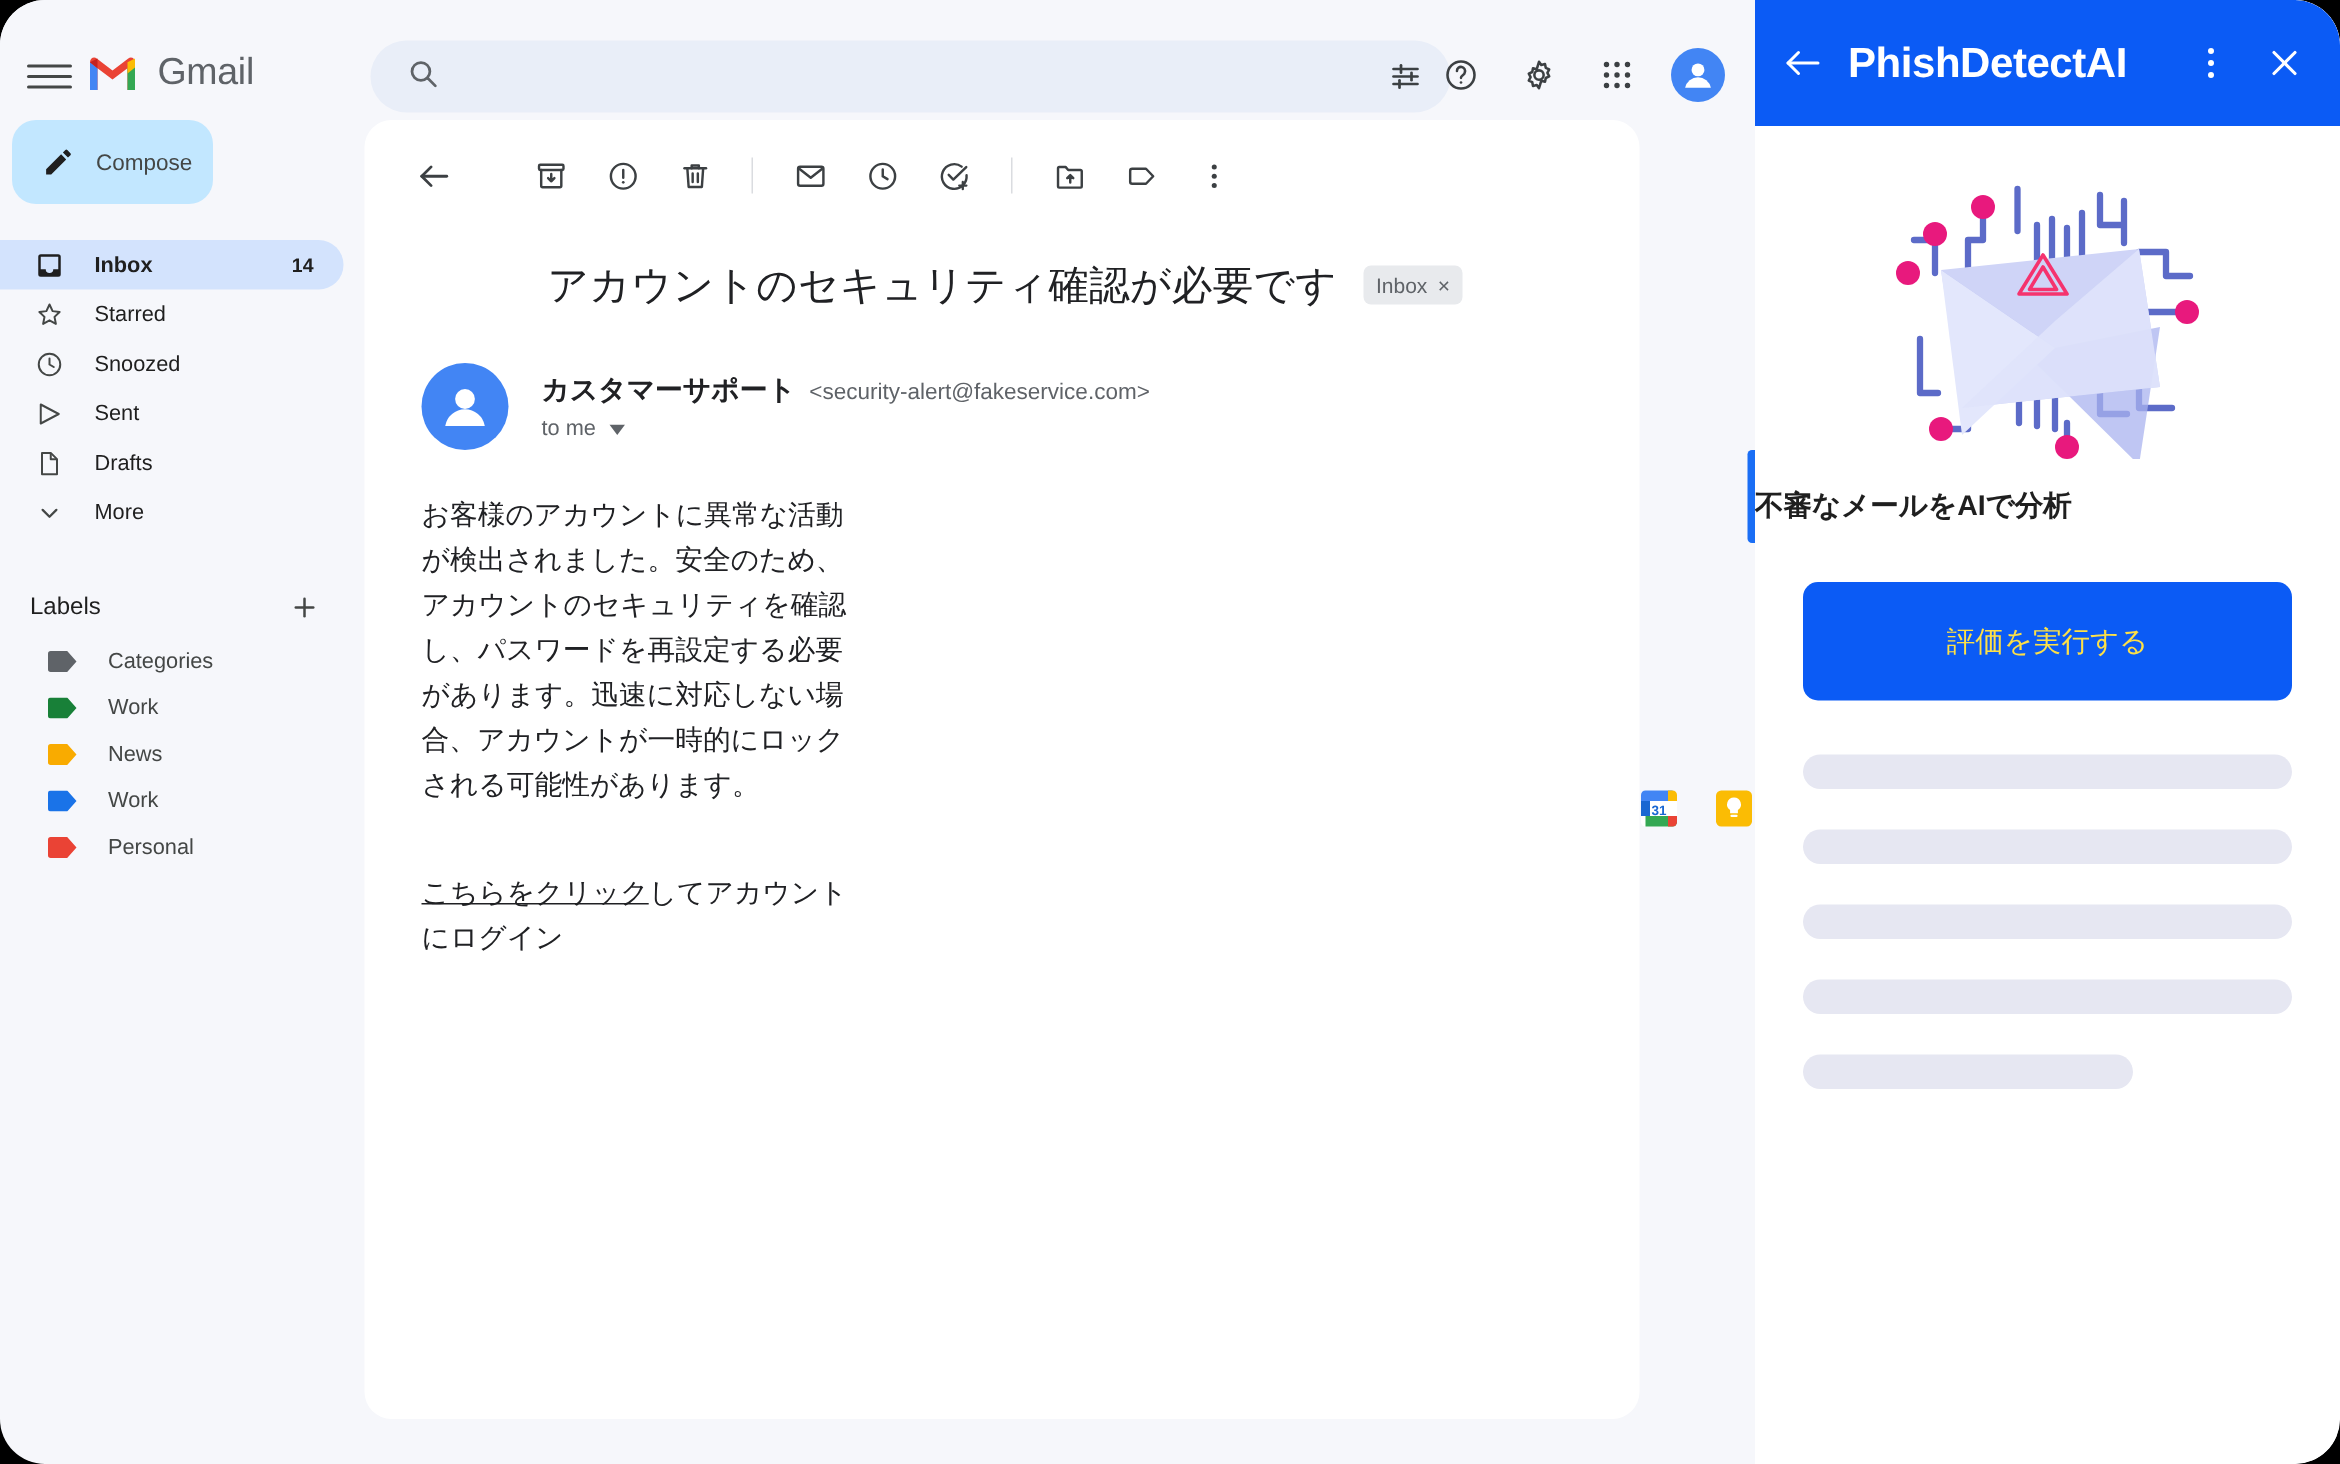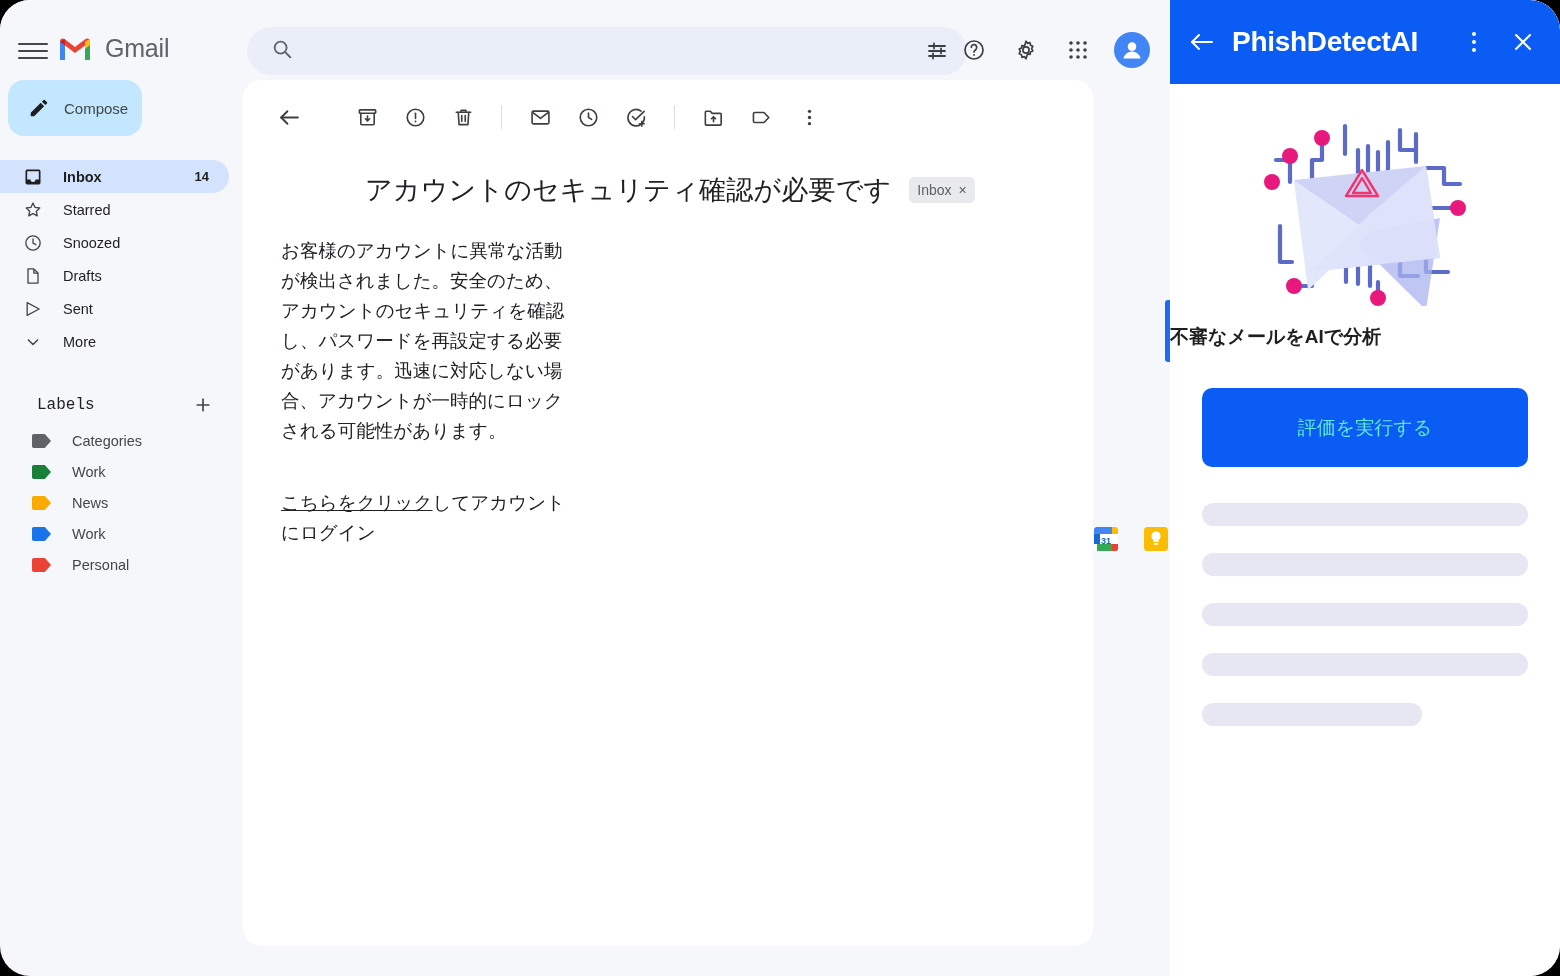--- a/index.html
+++ b/index.html
@@ -102,22 +102,22 @@
     display: flex; align-items: center;
     padding-left: 23px; border-radius: 0 17px 17px 0;
     cursor: pointer; gap: 20px;
   }
   .navitem .nlabel { font-size: 14.5px; color: #1f1f1f; flex: 1; }
   .navitem .ncount { font-size: 13px; color: #1f1f1f; padding-right: 20px; }
   .navitem.active { background: #d3e3fd; }
   .navitem.active .nlabel, .navitem.active .ncount { font-weight: 700; }
 
   .labels-head {
-    margin-top: 27px; padding-left: 37px; padding-right: 28px;
-    height: 40px; display: flex; align-items: center; justify-content: space-between; font-family: Liberation Mono, monospace;
+    margin-top: 27px; padding-left: 20px; padding-right: 28px;
+    height: 40px; display: flex; align-items: center; justify-content: space-between;
   }
   .labels-title { font-size: 16px; color: #1f1f1f; font-weight: 500; }
   .plus-btn { cursor: pointer; width: 24px; height: 24px; display:flex; align-items:center; justify-content:center; }
 
   .labelitem {
     height: 31px; display: flex; align-items: center; gap: 20px;
     padding-left: 32px; cursor: pointer;
   }
   .labelitem .llabel { font-size: 14.5px; color: #444746; }
   .tagicon { width: 20px; height: 14px; position: relative; }
@@ -231,21 +231,21 @@
   }
   .panel-tagline {
     text-align: left; margin-top: 18px;
     font-size: 19px; font-weight: 700; color: #1f1f1f;
   }
   .panel-cta {
     margin: 38px auto 0;
     width: 326px; height: 79px;
     background: #0b5bf5; border-radius: 10px;
     display: flex; align-items: center; justify-content: center;
-    color: #5eead4; font-size: 19px; font-weight: 500;
+    color: #fde047; font-size: 19px; font-weight: 500;
     border: none; cursor: pointer;
     font-family: inherit;
   }
   .skeletons { margin: 36px auto 0; width: 326px; }
   .sk {
     height: 23px; background: #e6e7f2; border-radius: 12px;
     margin-bottom: 27px;
   }
   .sk.short { width: 220px; }
 </style>
@@ -359,31 +359,31 @@
         <div class="navitem">
           <svg width="20" height="20" viewBox="0 0 24 24" fill="none" stroke="#444746" stroke-width="1.6">
             <circle cx="12" cy="12" r="8.6"></circle>
               <path d="M12 7.2V12l3.4 2" stroke-linecap="round"></path>
           </svg>
           <span class="nlabel">Snoozed</span>
         </div>
 
         <div class="navitem">
           <svg width="20" height="20" viewBox="0 0 24 24" fill="none" stroke="#444746" stroke-width="1.6" stroke-linejoin="round">
+            <path d="M5 4.4L19.4 12 5 19.6z"></path>
+          </svg>
+          <span class="nlabel">Sent</span>
+        </div>
+
+        <div class="navitem">
+          <svg width="20" height="20" viewBox="0 0 24 24" fill="none" stroke="#444746" stroke-width="1.6" stroke-linejoin="round">
             <path d="M6 3.5h7l5 5v12H6z"></path>
               <path d="M13 3.5v5h5"></path>
           </svg>
           <span class="nlabel">Drafts</span>
-        </div>
-
-        <div class="navitem">
-          <svg width="20" height="20" viewBox="0 0 24 24" fill="none" stroke="#444746" stroke-width="1.6" stroke-linejoin="round">
-            <path d="M5 4.4L19.4 12 5 19.6z"></path>
-          </svg>
-          <span class="nlabel">Sent</span>
         </div>
 
         <div class="navitem">
           <svg width="20" height="20" viewBox="0 0 24 24" fill="none" stroke="#444746" stroke-width="1.8" stroke-linecap="round" stroke-linejoin="round">
             <path d="M6.5 9.5L12 15l5.5-5.5"></path>
           </svg>
           <span class="nlabel">More</span>
         </div>
       </div>
 
@@ -515,20 +515,40 @@
       </div>
 
       <div class="subject-row">
         <span class="subject">アカウントのセキュリティ確認が必要です</span>
         <span class="chip">
           <span>Inbox</span>
           <span class="x">×</span>
         </span>
       </div>
 
+      <div class="sender-block">
+        <div class="s-avatar">
+          <svg width="40" height="40" viewBox="0 0 40 40">
+            <circle cx="20" cy="15" r="6.6" fill="#fff"></circle>
+            <path d="M6.8 33a13.4 13.4 0 0126.4 0z" fill="#fff"></path>
+          </svg>
+        </div>
+        <div class="s-meta">
+          <div class="s-line1">
+            <span class="s-name">カスタマーサポート</span>
+            <span class="s-email">&lt;security-alert@fakeservice.com&gt;</span>
+          </div>
+          <div class="s-line2">
+            <span class="s-to">to me</span>
+            <svg width="11" height="7" viewBox="0 0 12 8" fill="#5f6368">
+              <path d="M0 0h12L6 8z"></path>
+            </svg>
+          </div>
+        </div>
+      </div>
 
       <div class="body-text">
         <div>お客様のアカウントに異常な活動が検出されました。安全のため、アカウントのセキュリティを確認し、パスワードを再設定する必要があります。迅速に対応しない場合、アカウントが一時的にロックされる可能性があります。</div>
         <div class="body-gap"></div>
         <div>
           <span class="body-link">こちらをクリック</span><span>してアカウントにログイン</span>
         </div>
       </div>
     </div>
 

